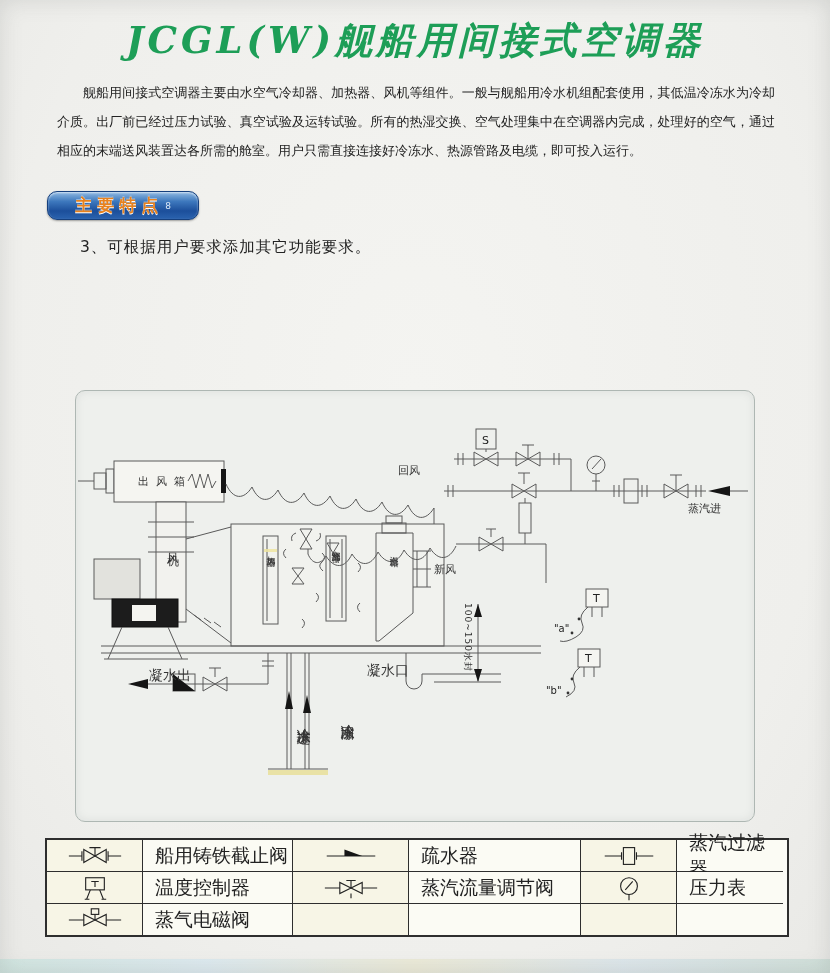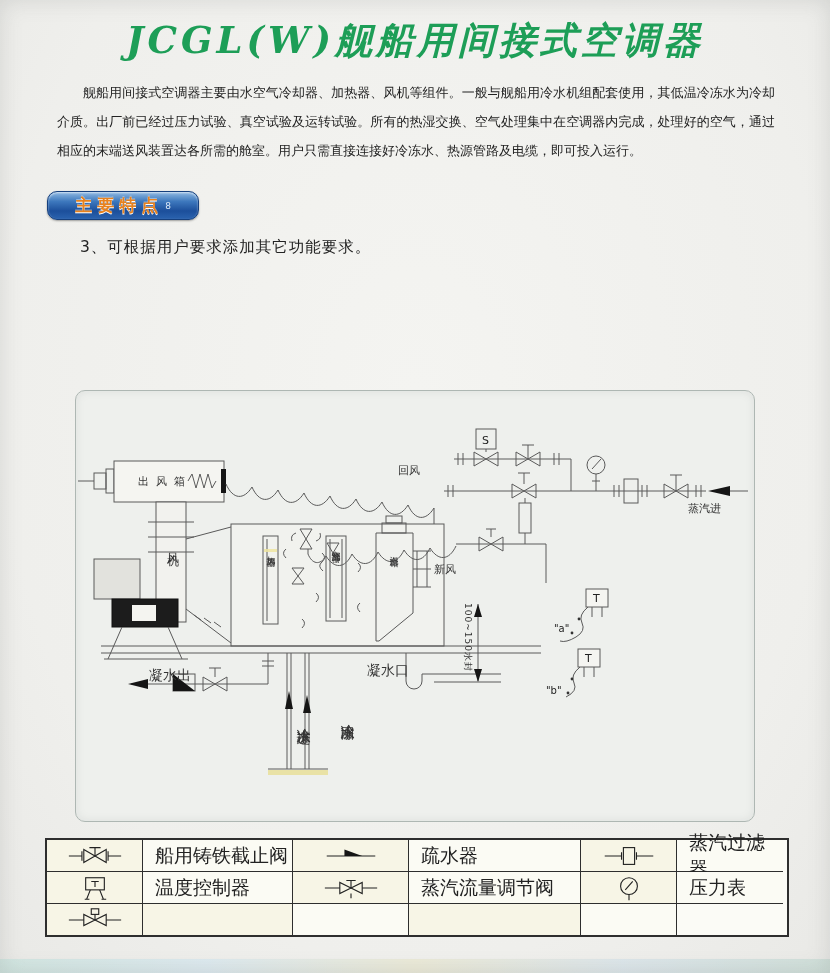--- a/index.html
+++ b/index.html
@@ -320,20 +320,21 @@
         <svg class="lg-icon" viewBox="0 0 60 30">
           <use href="#sym-pressure-gauge"></use>
         </svg>
       </div>
       <div class="lg-cell lg-lab">压力表</div>
       <div class="lg-cell lg-sym lg-row-last">
         <svg class="lg-icon" viewBox="0 0 60 30">
           <use href="#sym-solenoid-valve"></use>
         </svg>
       </div>
+      <div class="lg-cell lg-lab lg-row-last">蒸气电磁阀</div>
       <div class="lg-cell lg-sym lg-row-last"></div>
       <div class="lg-cell lg-lab lg-row-last"></div>
       <div class="lg-cell lg-sym lg-row-last"></div>
       <div class="lg-cell lg-lab lg-row-last"></div>
     </div>
 
   <div class="band"></div>
   <div class="scan-edge"></div>
 </div>
 

